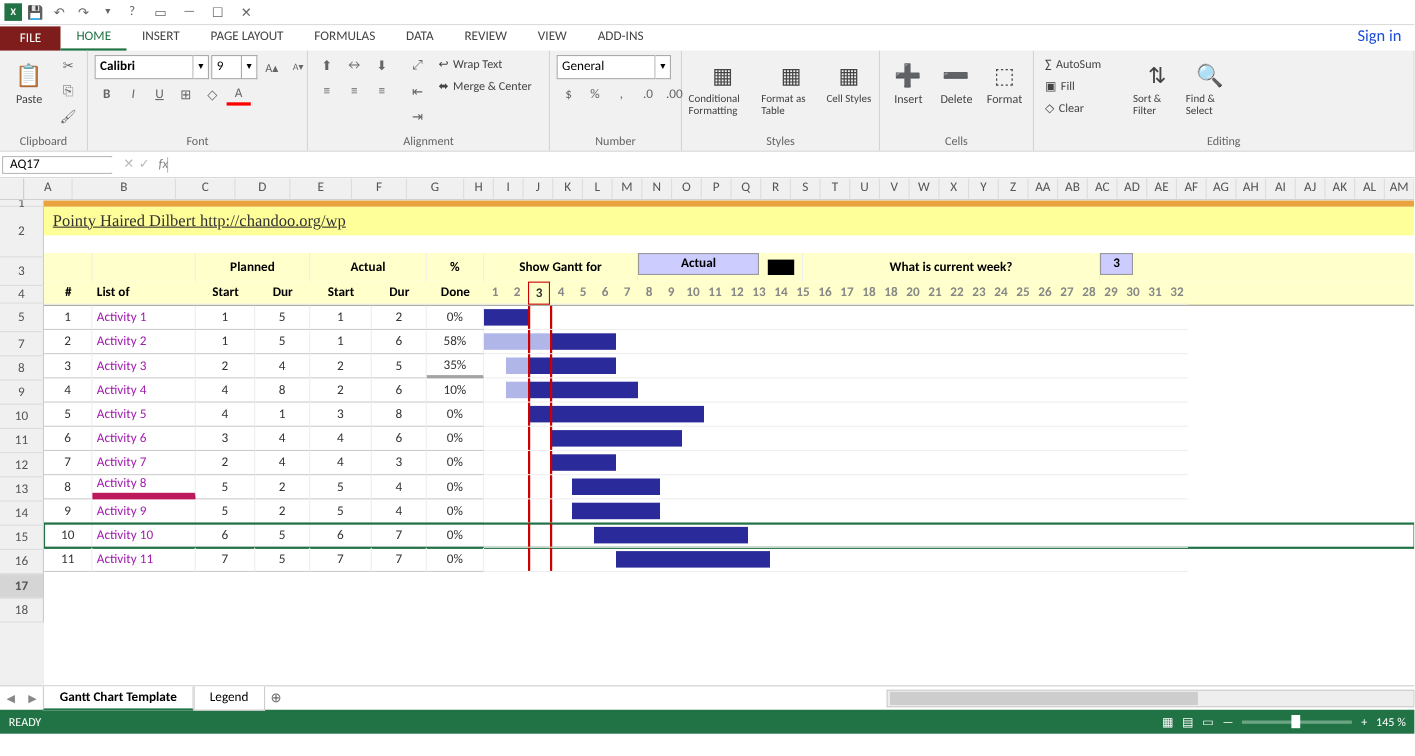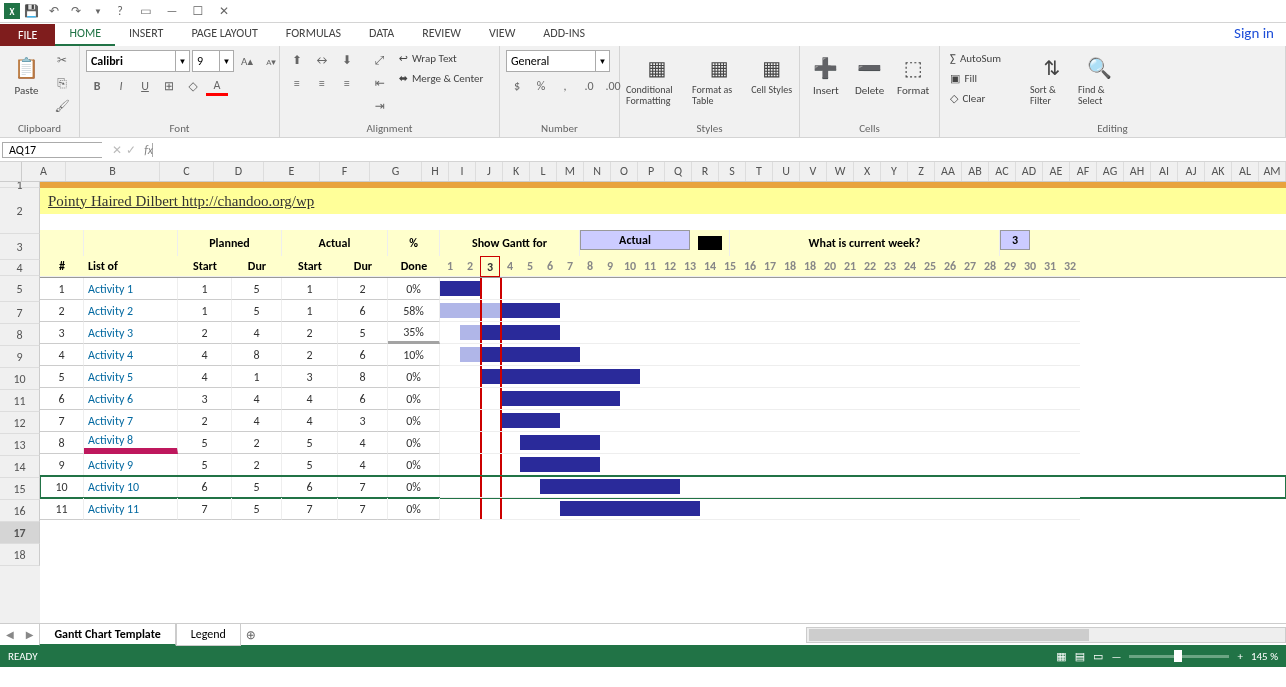--- a/index.html
+++ b/index.html
@@ -65,21 +65,21 @@
 .subcell { background: #ffff99; font-size: 15px; text-decoration: underline; padding-left: 8px; height: 26px; display: flex; align-items: center; color: #333; font-family: "Times New Roman", serif; width: 100%; }
 
 .hdrrow { background: #ffffcc; }
 .hdrrow .cell { font-weight: bold; font-size: 12px; justify-content: center; border-bottom: none; }
 .hdrrow2 { background: #ffffcc; }
 .hdrrow2 .cell { font-weight: bold; font-size: 12px; justify-content: center; border-right: none; }
 .weekhead { font-size: 10px; color: #888; text-align: center; }
 .weekhead.cur { color: #333; font-weight: bold; }
 
 .datacell { font-size: 12px; color: #333; justify-content: center; }
-.actname { color: #0369a1; justify-content: flex-start; padding-left: 4px; }
+.actname { color: #a21caf; justify-content: flex-start; padding-left: 4px; }
 .ganttcell { position: relative; padding: 0; border-right: none; }
 .ganttbar { position: absolute; top: 3px; height: 15px; background: #2a2a9a; }
 .ganttbar.light { background: #b0b6e8; }
 .redline { position: absolute; top: 0; width: 2px; background: #c00; height: 100%; }
 
 .actualbox { background: #ccccff; border: 1px solid #999; display: flex; align-items: center; justify-content: center; font-weight: bold; font-size: 12px; height: 20px; }
 .blackbox { background: #000; width: 24px; height: 14px; }
 
 
 .sheettabs { height: 22px; background: #fff; border-top: 1px solid #ccc; display: flex; align-items: center; position: relative; }

